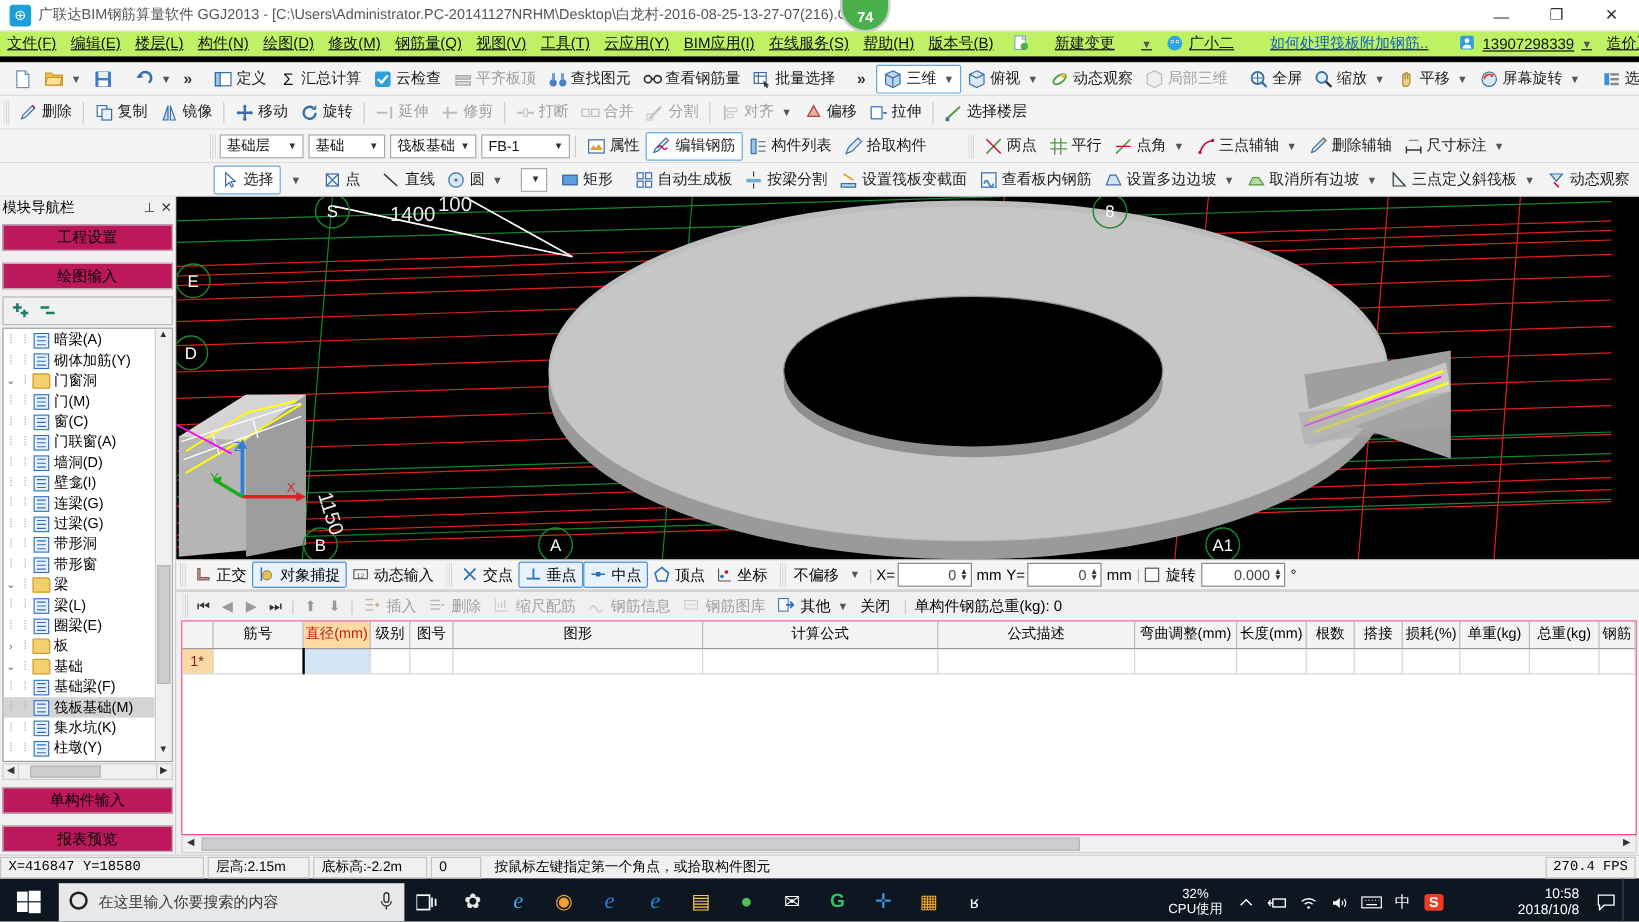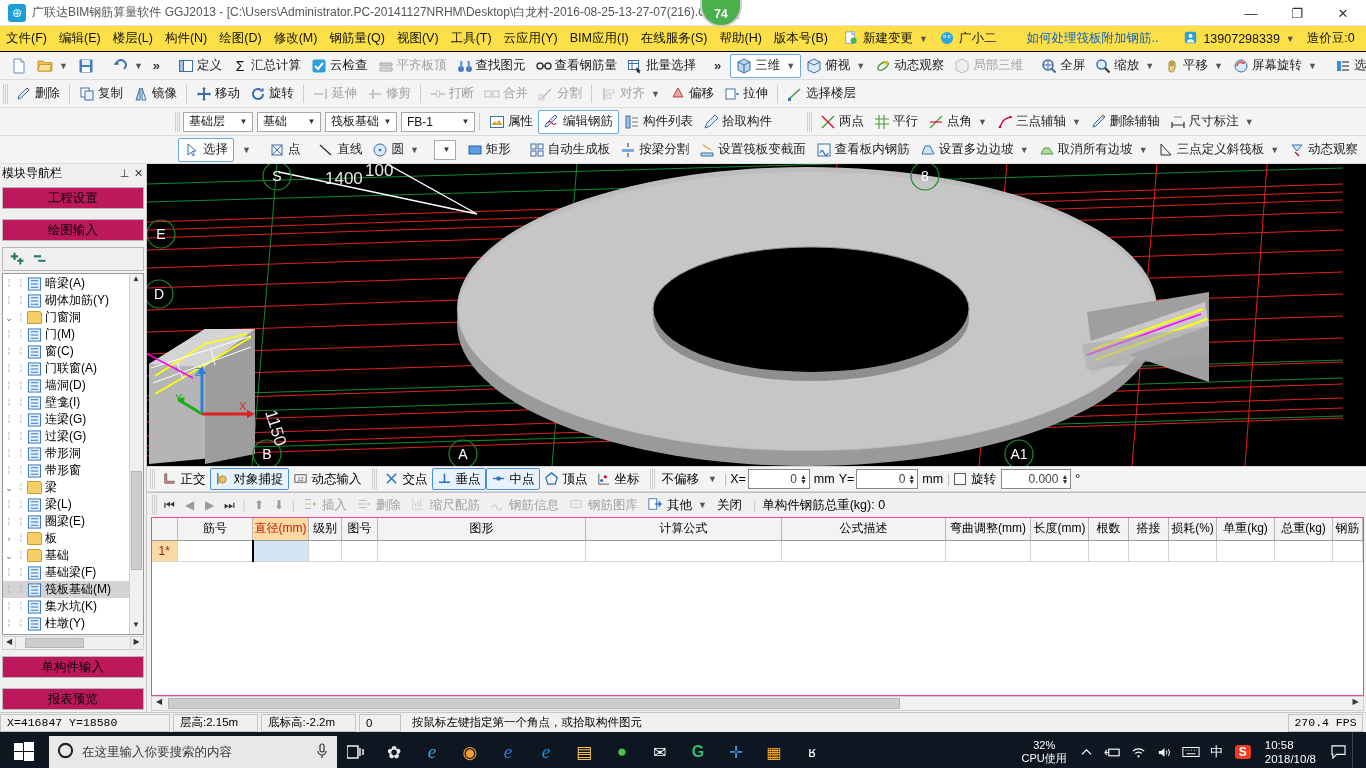--- a/index.html
+++ b/index.html
@@ -25,22 +25,22 @@
   .win-btn { width:46px; height:26px; display:flex; align-items:center;
              justify-content:center; color:#333; font-size:13px; }
   .perf-badge {
     position:absolute; left:700px; top:-7px; width:42px; height:34px;
     background:#49b04b; border:2px solid #cfcfcf;
     border-radius:0 0 21px 21px; color:#fff; font-size:12px; font-weight:bold;
     display:flex; align-items:flex-end; justify-content:center; padding-bottom:4px;
   }
   
   .menubar {
-    height:26px; background:#fde047; display:flex; align-items:center;
-    font-size:12.5px; color:#111; border-bottom:1px solid #000000;
+    height:26px; background:#bef264; display:flex; align-items:center;
+    font-size:12.5px; color:#111; border-bottom:5px solid #000000;text-decoration:underline;
   }
   .menu-item { padding:3px 6px; white-space:nowrap; }
   .menu-sep { width:1px; height:16px; background:#ddd; margin:0 4px; }
   .link-blue { color:#1060c0; }
   .chev { color:#555; font-size:9px; margin-left:3px; }
   
   .toolbar {
     height:28px; background:#f4f4f4; display:flex; align-items:center;
     border-bottom:1px solid #dcdcdc; font-size:12.5px; color:#1a1a1a;
     white-space:nowrap; overflow:hidden;
@@ -154,22 +154,22 @@
   .start { width:48px; height:40px; display:flex; align-items:center; justify-content:center; }
   .searchbox { width:288px; height:32px; background:#e8e8e8; display:flex;
                align-items:center; margin-left:1px; padding:0 8px; gap:8px; }
   .searchbox .ph { flex:1; color:#3a3a3a; font-size:12.5px; }
   .tb-ico { width:38px; height:40px; display:flex; align-items:center;
             justify-content:center; }
   .tray { margin-left:auto; display:flex; align-items:center; height:40px; gap:2px;
           padding-right:4px; color:#fff; }
   .tray-i { width:24px; display:flex; align-items:center; justify-content:center;
             color:#fff; font-size:13px; }
-  .clock { color:#fff; font-size:11.5px; line-height:14px; text-align:left;
-           padding:0 8px; }
+  .clock { color:#fff; font-size:11.5px; line-height:14px; text-align:right;
+           padding:0 8px;margin-left:48px; }
   .showdesk { width:10px; height:40px; border-left:1px solid #3a4450; }
 </style>
 </head>
 <body>
 
 <div class="titlebar">
   <div class="app-icon">⊕</div>
   <div class="title-text">广联达BIM钢筋算量软件 GGJ2013 - [C:\Users\Administrator.PC-20141127NRHM\Desktop\白龙村-2016-08-25-13-27-07(216).GGJ12]</div>
   <div class="perf-badge">74</div>
   <div class="win-btns">
@@ -188,21 +188,21 @@
   <div class="menu-item">修改(M)</div>
   <div class="menu-item">钢筋量(Q)</div>
   <div class="menu-item">视图(V)</div>
   <div class="menu-item">工具(T)</div>
   <div class="menu-item">云应用(Y)</div>
   <div class="menu-item">BIM应用(I)</div>
   <div class="menu-item">在线服务(S)</div>
   <div class="menu-item">帮助(H)</div>
   <div class="menu-item">版本号(B)</div>
 
-  <div class="menu-item" style="display:flex;align-items:center;gap:3px;margin-left:4px;">
+  <div class="menu-item" style="display:flex;align-items:center;gap:19px;margin-left:4px;">
     <span class="ico">
       <svg width="14" height="14" viewBox="0 0 16 16">
           <rect x="2" y="1" width="10" height="13" fill="#fff" stroke="#7a9ec0"></rect>
           <path d="M9 1v3h3" fill="#d8e8f8" stroke="#7a9ec0"></path>
           <circle cx="11" cy="11" r="3.5" fill="#4caf50"></circle>
         </svg>
     </span>
     <span>新建变更</span>
     <span class="chev">▼</span>
   </div>

